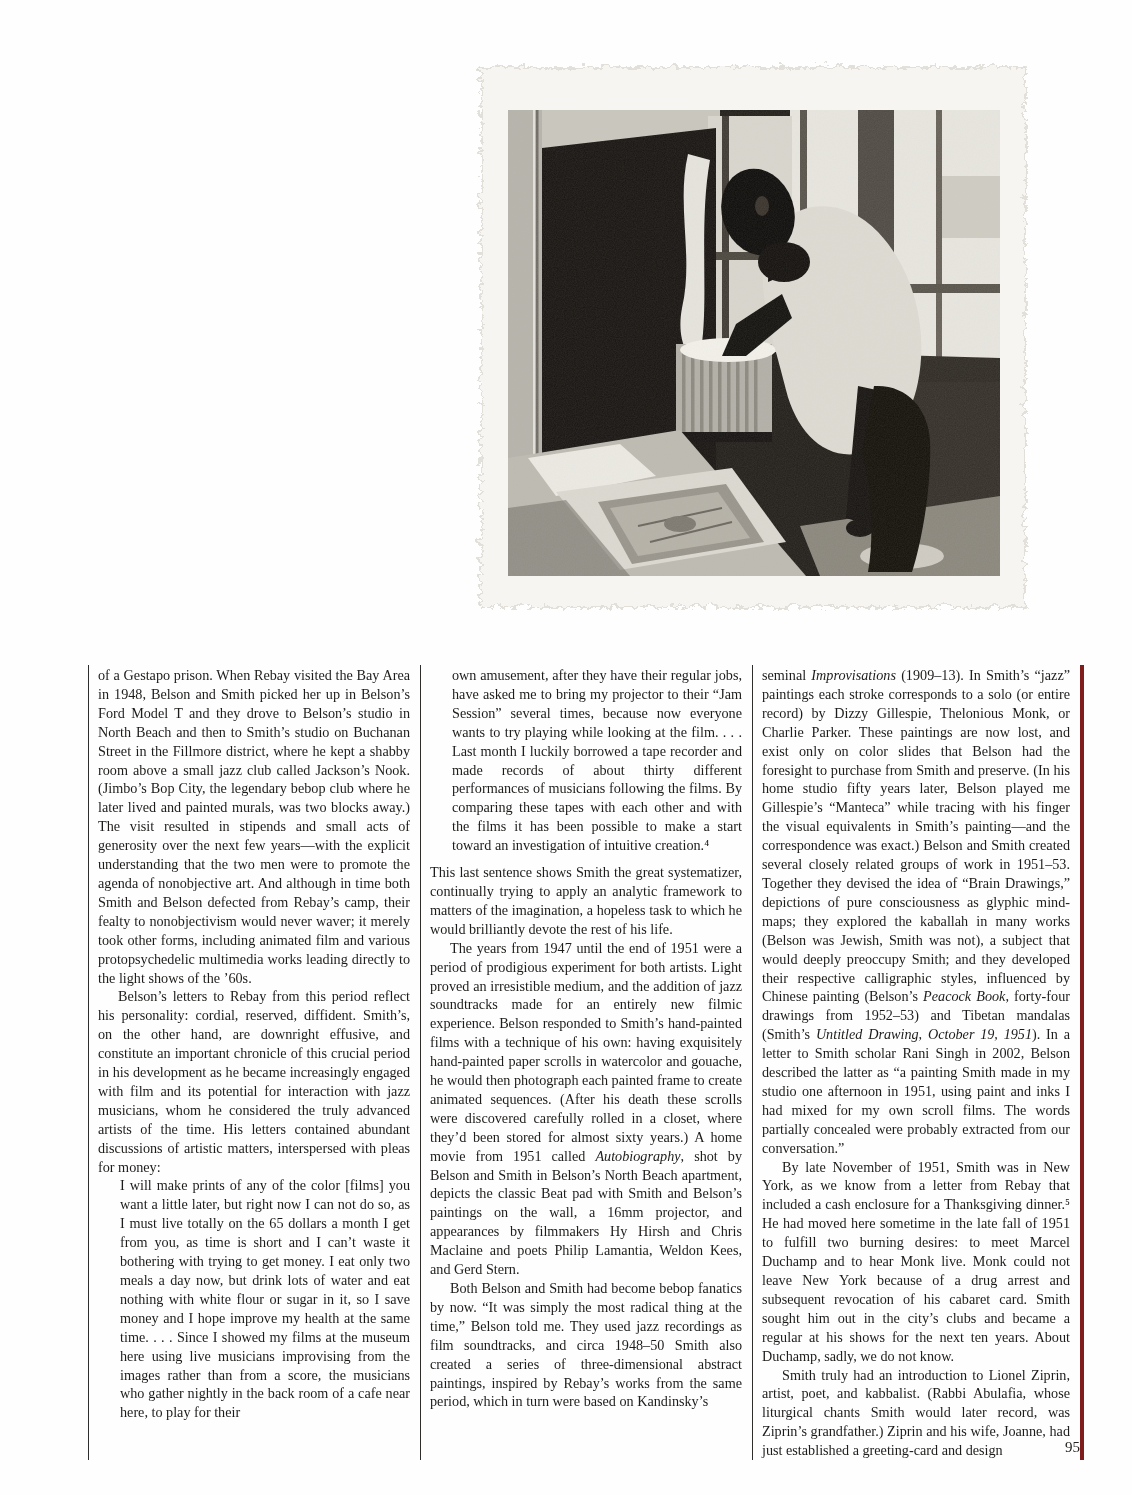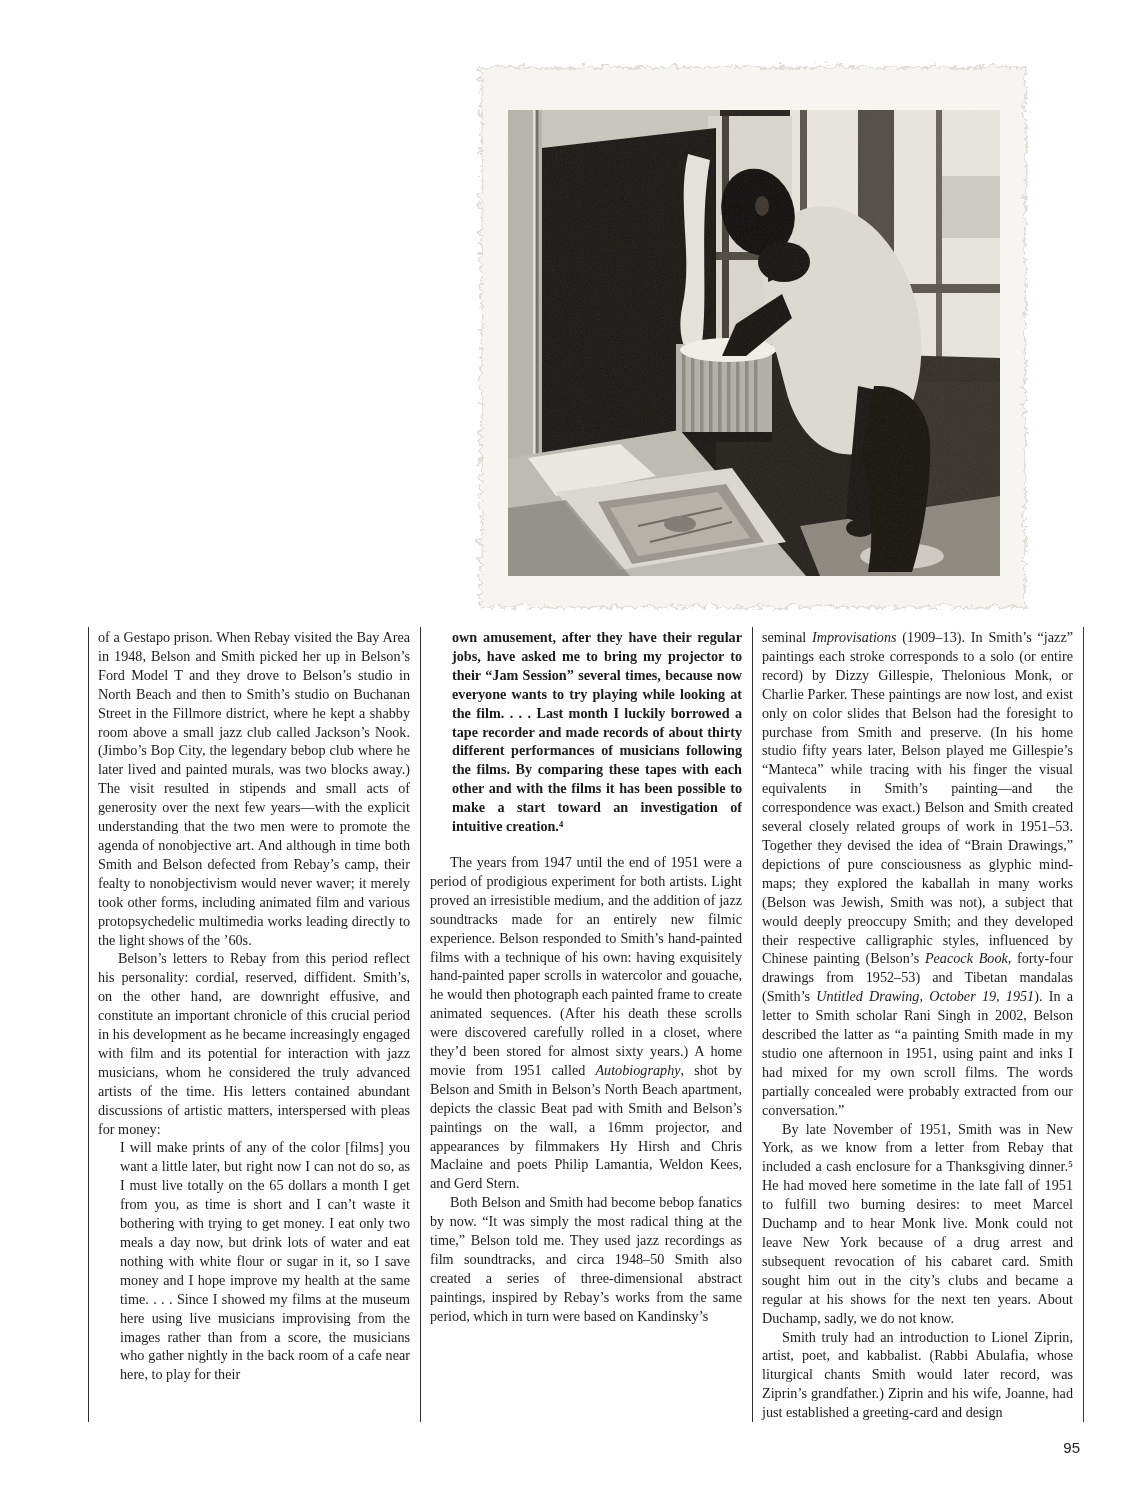--- a/index.html
+++ b/index.html
@@ -2,37 +2,37 @@
 <html><head>
 <meta charset="utf-8">
 <style>
   html,body{margin:0;padding:0;background:#ffffff;}
   .page{
     position:relative;width:1132px;height:1495px;background:#fefefe;
     font-family:"Liberation Serif","DejaVu Serif",serif;color:#1d1c1a;
     overflow:hidden;
   }
   figure.photo{position:absolute;left:470px;top:56px;width:562px;height:558px;margin:0;}
-  .textblock{position:absolute;left:88px;top:627px;width:997px;height:795px;display:flex;}
+  .textblock{position:absolute;left:88px;top:665px;width:997px;height:795px;display:flex;}
   .col{
     box-sizing:border-box;width:332px;height:795px;
     border-left:1px solid #2e2d2b;
     padding:1px 10px 0 9px;overflow:hidden;
     font-size:14.2px;line-height:18.9px;text-align:justify;
   }
-  .col:last-child{border-right:1px solid #7f1d1d;}
+  .col:last-child{border-right:4px solid #7f1d1d;}
   .col p{margin:0;}
   .col p.indent{text-indent:20px;}
   blockquote{margin:0;padding:0;text-align:justify;}
   .quote-start{padding-left:22px;}
-  .quote-cont{padding-left:22px;margin-bottom:17px;font-weight:bold;}
+  .quote-cont{padding-left:22px;margin-bottom:8px;}
   i{font-style:italic;}
   .pagenum{
     position:absolute;right:52px;top:1439px;font-size:15px;color:#242320;
-    font-family:Liberation Sans, sans-serif;
+    font-family:Liberation Serif, serif;
   }
 </style>
 </head>
 <body>
 
 <div class="page">
 
   <figure class="photo" aria-label="Black-and-white deckle-edged snapshot of a man bending over prints on a worktable beside a radiator and sunlit studio windows">
     <svg width="562" height="558" viewBox="0 0 562 558" xmlns="http://www.w3.org/2000/svg">
       <defs>
@@ -126,20 +126,21 @@
 
   <main class="textblock">
     <section class="col">
       <p class="body">of a Gestapo prison. When Rebay visited the Bay Area in 1948, Belson and Smith picked her up in Belson’s Ford Model T and they drove to Belson’s studio in North Beach and then to Smith’s studio on Buchanan Street in the Fillmore district, where he kept a shabby room above a small jazz club called Jackson’s Nook. (Jimbo’s Bop City, the legendary bebop club where he later lived and painted murals, was two blocks away.) The visit resulted in stipends and small acts of generosity over the next few years—with the explicit understanding that the two men were to promote the agenda of nonobjective art. And although in time both Smith and Belson defected from Rebay’s camp, their fealty to nonobjectivism would never waver; it merely took other forms, including animated film and various protopsychedelic multimedia works leading directly to the light shows of the ’60s.</p>
       <p class="body indent">Belson’s letters to Rebay from this period reflect his personality: cordial, reserved, diffident. Smith’s, on the other hand, are downright effusive, and constitute an important chronicle of this crucial period in his development as he became increasingly engaged with film and its potential for interaction with jazz musicians, whom he considered the truly advanced artists of the time. His letters contained abundant discussions of artistic matters, interspersed with pleas for money:</p>
       <blockquote class="quote-start">I will make prints of any of the color [films] you want a little later, but right now I can not do so, as I must live totally on the 65 dollars a month I get from you, as time is short and I can’t waste it bothering with trying to get money. I eat only two meals a day now, but drink lots of water and eat nothing with white flour or sugar in it, so I save money and I hope improve my health at the same time. . . . Since I showed my films at the museum here using live musicians improvising from the images rather than from a score, the musicians who gather nightly in the back room of a cafe near here, to play for their</blockquote>
     </section>
 
     <section class="col">
       <blockquote class="quote-cont">own amusement, after they have their regular jobs, have asked me to bring my projector to their “Jam Session” several times, because now everyone wants to try playing while looking at the film. . . . Last month I luckily borrowed a tape recorder and made records of about thirty different performances of musicians following the films. By comparing these tapes with each other and with the films it has been possible to make a start toward an investigation of intuitive creation.⁴</blockquote>
+      <p class="body">This last sentence shows Smith the great systematizer, continually trying to apply an analytic framework to matters of the imagination, a hopeless task to which he would brilliantly devote the rest of his life.</p>
       <p class="body indent"><span>The years from 1947 until the end of 1951 were a period of prodigious experiment for both artists. Light proved an irresistible medium, and the addition of jazz soundtracks made for an entirely new filmic experience. Belson responded to Smith’s hand-painted films with a technique of his own: having exquisitely hand-painted paper scrolls in watercolor and gouache, he would then photograph each painted frame to create animated sequences. (After his death these scrolls were discovered carefully rolled in a closet, where they’d been stored for almost sixty years.) A home movie from 1951 called </span><i>Autobiography</i><span>, shot by Belson and Smith in Belson’s North Beach apartment, depicts the classic Beat pad with Smith and Belson’s paintings on the wall, a 16mm projector, and appearances by filmmakers Hy Hirsh and Chris Maclaine and poets Philip Lamantia, Weldon Kees, and Gerd Stern.</span></p>
       <p class="body indent">Both Belson and Smith had become bebop fanatics by now. “It was simply the most radical thing at the time,” Belson told me. They used jazz recordings as film soundtracks, and circa 1948–50 Smith also created a series of three-dimensional abstract paintings, inspired by Rebay’s works from the same period, which in turn were based on Kandinsky’s</p>
     </section>
 
     <section class="col">
       <p class="body"><span>seminal </span><i>Improvisations</i><span> (1909–13). In Smith’s “jazz” paintings each stroke corresponds to a solo (or entire record) by Dizzy Gillespie, Thelonious Monk, or Charlie Parker. These paintings are now lost, and exist only on color slides that Belson had the foresight to purchase from Smith and preserve. (In his home studio fifty years later, Belson played me Gillespie’s “Manteca” while tracing with his finger the visual equivalents in Smith’s painting—and the correspondence was exact.) Belson and Smith created several closely related groups of work in 1951–53. Together they devised the idea of “Brain Drawings,” depictions of pure consciousness as glyphic mind-maps; they explored the kaballah in many works (Belson was Jewish, Smith was not), a subject that would deeply preoccupy Smith; and they developed their respective calligraphic styles, influenced by Chinese painting (Belson’s </span><i>Peacock Book</i><span>, forty-four drawings from 1952–53) and Tibetan mandalas (Smith’s </span><i>Untitled Drawing, October 19, 1951</i><span>). In a letter to Smith scholar Rani Singh in 2002, Belson described the latter as “a painting Smith made in my studio one afternoon in 1951, using paint and inks I had mixed for my own scroll films. The words partially concealed were probably extracted from our conversation.”</span></p>
       <p class="body indent">By late November of 1951, Smith was in New York, as we know from a letter from Rebay that included a cash enclosure for a Thanksgiving dinner.⁵ He had moved here sometime in the late fall of 1951 to fulfill two burning desires: to meet Marcel Duchamp and to hear Monk live. Monk could not leave New York because of a drug arrest and subsequent revocation of his cabaret card. Smith sought him out in the city’s clubs and became a regular at his shows for the next ten years. About Duchamp, sadly, we do not know.</p>
       <p class="body indent">Smith truly had an introduction to Lionel Ziprin, artist, poet, and kabbalist. (Rabbi Abulafia, whose liturgical chants Smith would later record, was Ziprin’s grandfather.) Ziprin and his wife, Joanne, had just established a greeting-card and design</p>
     </section>
   </main>

